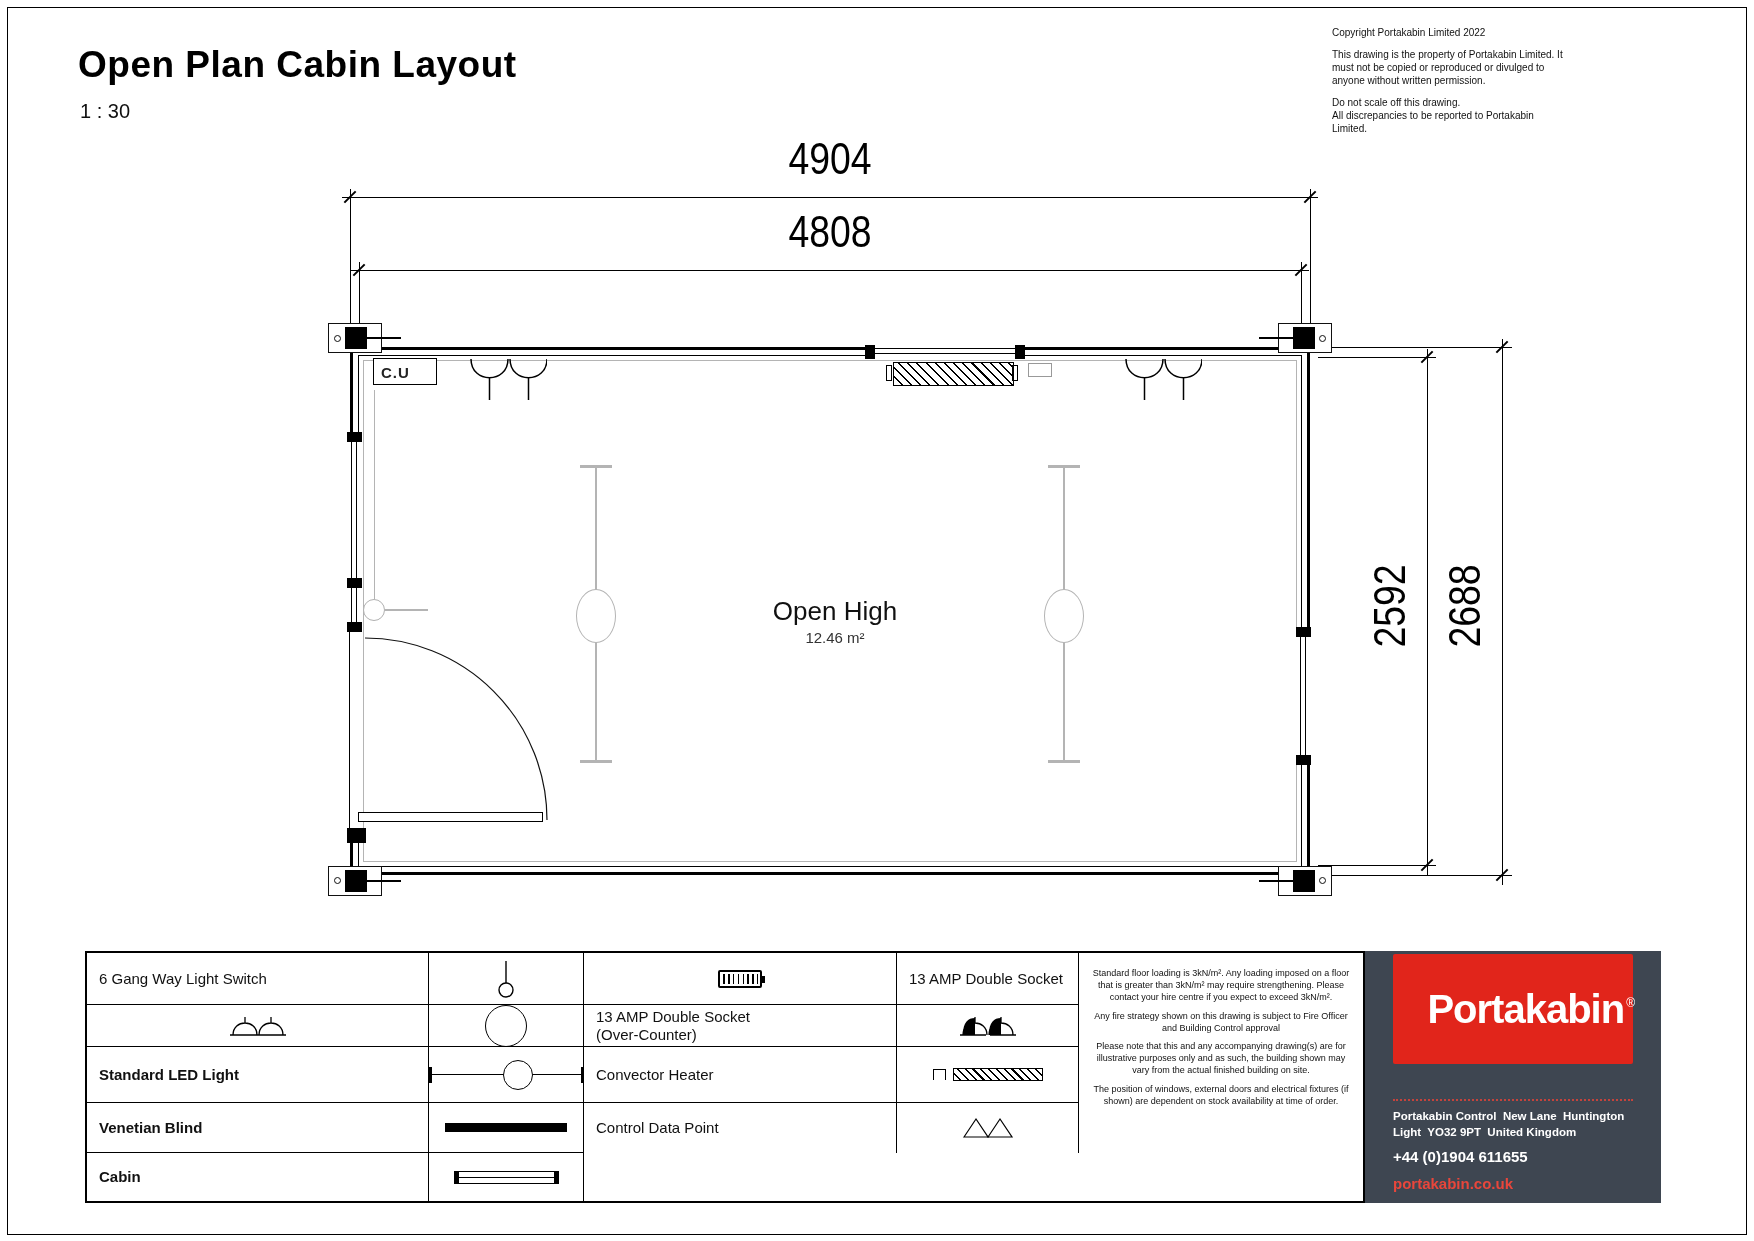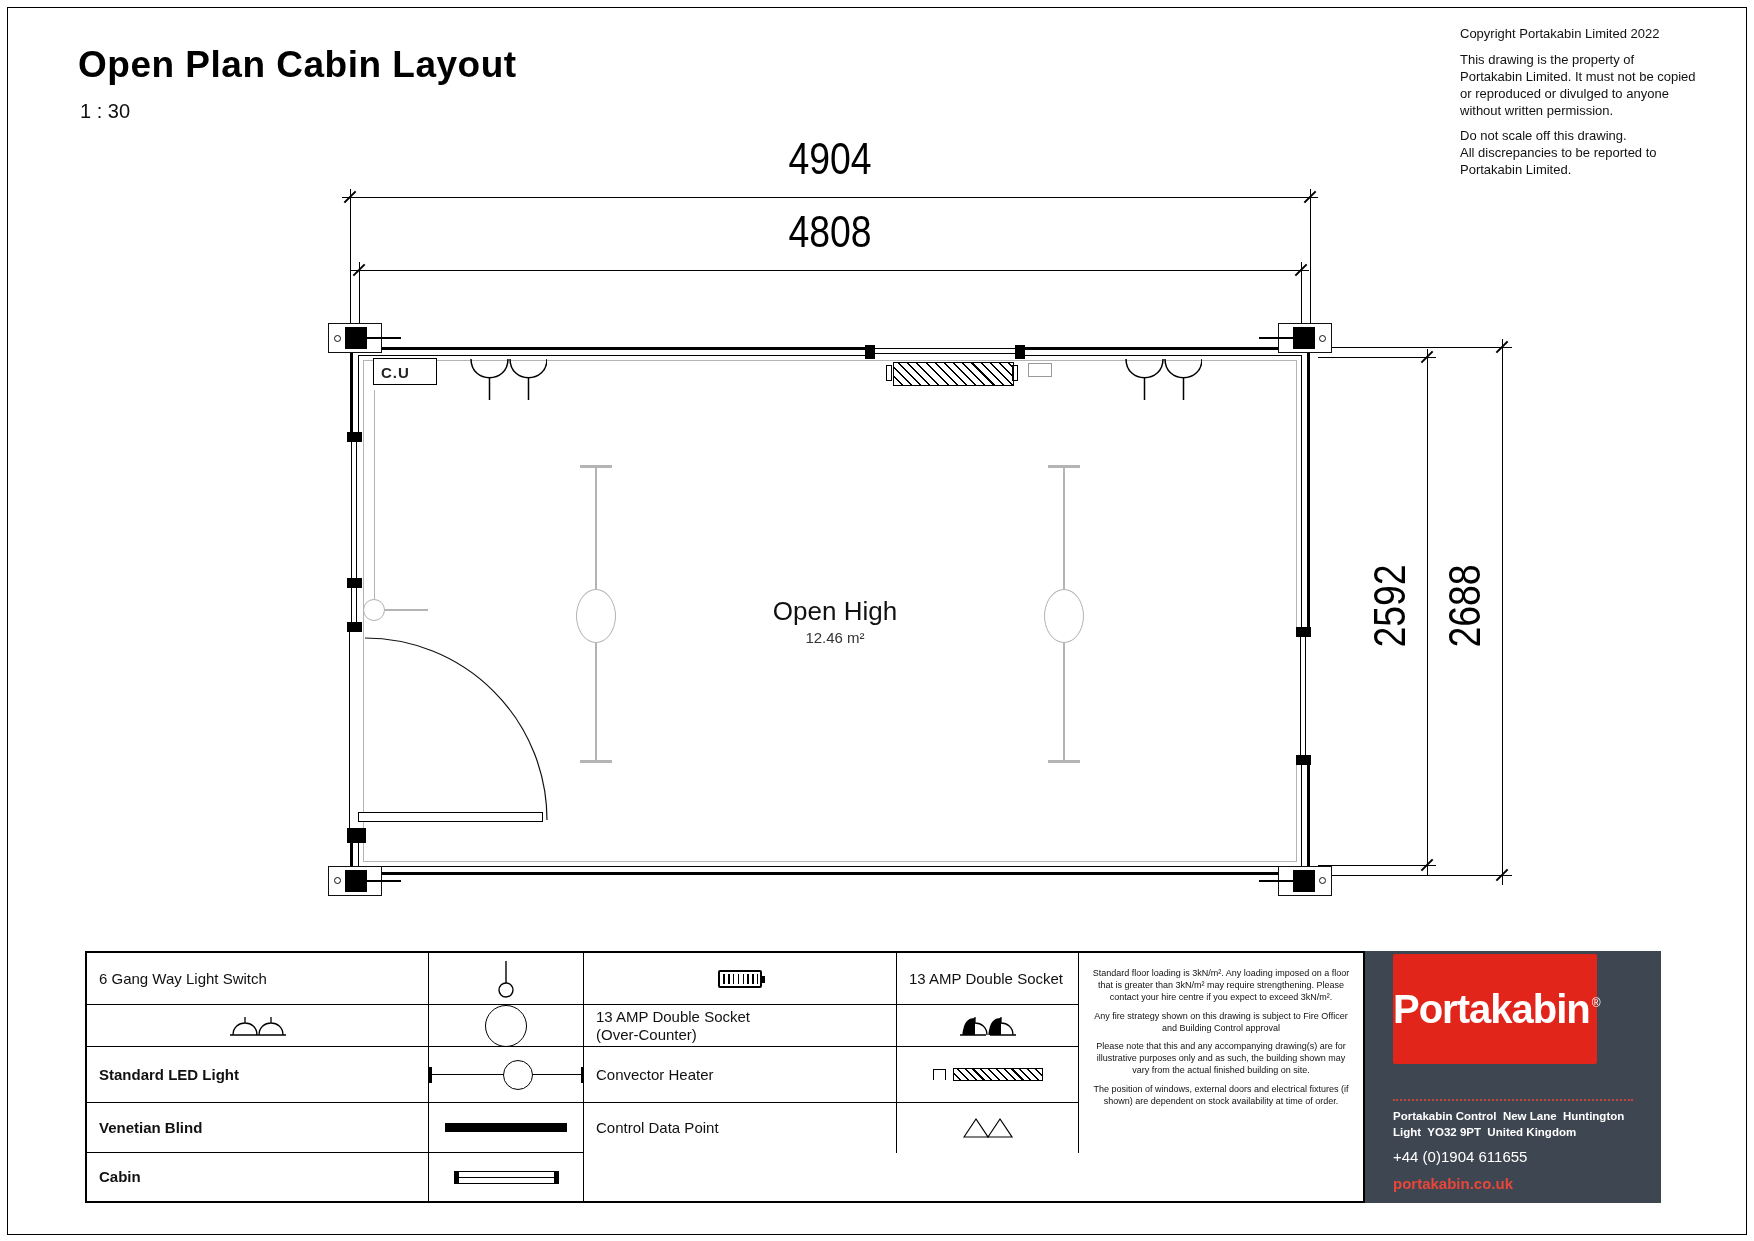--- a/index.html
+++ b/index.html
@@ -3,21 +3,21 @@
 <meta charset="utf-8">
 <style>
   html,body{margin:0;padding:0;background:#888;}
   .sheet{position:relative;width:1754px;height:1241px;background:#fff;overflow:hidden;
          font-family:"Liberation Sans",sans-serif;color:#000;}
   .abs{position:absolute;}
   .frame{position:absolute;left:7px;top:7px;right:7px;bottom:6px;border:1.5px solid #000;}
   
   .title{position:absolute;left:78px;top:44px;font-size:37px;font-weight:bold;letter-spacing:.5px;}
   .scale{position:absolute;left:80px;top:100px;font-size:20px;color:#111;}
-  .copyright{position:absolute;left:1460px;top:26px;width:237px;font-size:13px;line-height:1.3;color:#111;}
+  .copyright{position:absolute;left:1332px;top:26px;width:237px;font-size:10px;line-height:1.3;color:#111;}
   .copyright div{margin-bottom:9px;white-space:pre-line;}
   
   .dline{position:absolute;background:#000;}
   .tick{position:absolute;width:16px;height:2px;background:#000;transform:translate(-8px,-1px) rotate(-45deg);}
   .dimtext{position:absolute;width:300px;text-align:center;font-size:44px;color:#000;transform:scaleX(.85);}
   .dimtext.vert{transform:rotate(-90deg) scaleX(.85);}
   
   .bldg{position:absolute;left:350px;top:347px;width:960px;height:528px;border:3px solid #000;box-sizing:border-box;}
   .wall-inner{position:absolute;left:5px;top:5px;right:5px;bottom:5px;border:1px solid #000;}
   .gray-inner{position:absolute;left:10px;top:10px;right:10px;bottom:10px;border:1px solid #b4b4b4;}
@@ -64,27 +64,27 @@
   .blind{width:122px;height:9px;background:#000;}
   .winsym{position:relative;width:105px;height:13px;border:1px solid #000;box-sizing:border-box;}
   .winsym::before{content:"";position:absolute;left:4px;right:4px;top:5px;height:1px;background:#000;}
   .winsym .e{position:absolute;top:-1px;bottom:-1px;width:5px;background:#000;}
   .convsym{display:flex;align-items:center;gap:7px;}
   .bracket{width:13px;height:11px;border:1.5px solid #000;border-bottom:none;box-sizing:border-box;}
   .convhatch{width:90px;height:13px;border:1px solid #000;box-sizing:border-box;
              background:repeating-linear-gradient(45deg,#fff 0 4px,#000 4px 5.5px);}
   
   .fpanel{position:absolute;left:1365px;top:951px;width:296px;height:252px;background:#3e4651;}
-  .redbox{position:absolute;left:28px;top:3px;width:204px;height:110px;background:#e1251b;border-radius:2px;
+  .redbox{position:absolute;left:28px;top:3px;width:240px;height:110px;background:#e1251b;border-radius:2px;
           text-align:right;line-height:110px;}
   .brand{font-size:40px;font-weight:bold;color:#fff;letter-spacing:-1px;}
   .reg{font-size:12px;color:#fff;position:relative;top:-16px;left:2px;}
   .dotted{position:absolute;left:28px;top:148px;width:240px;border-top:2px dotted #c4433c;}
   .addr{position:absolute;left:28px;width:250px;font-size:11.5px;font-weight:600;color:#fff;white-space:pre-wrap;}
-  .phone{position:absolute;left:28px;top:197px;font-size:15px;font-weight:normal;color:#fff;}
+  .phone{position:absolute;left:28px;top:197px;font-size:15px;font-weight:bold;color:#fff;}
   .weburl{position:absolute;left:28px;top:224px;font-size:15px;font-weight:bold;color:#e8463b;}
 </style>
 </head>
 <body>
 
 <div class="sheet">
   <div class="frame"></div>
 
   <div class="title">Open Plan Cabin Layout</div>
   <div class="scale">1 : 30</div>

